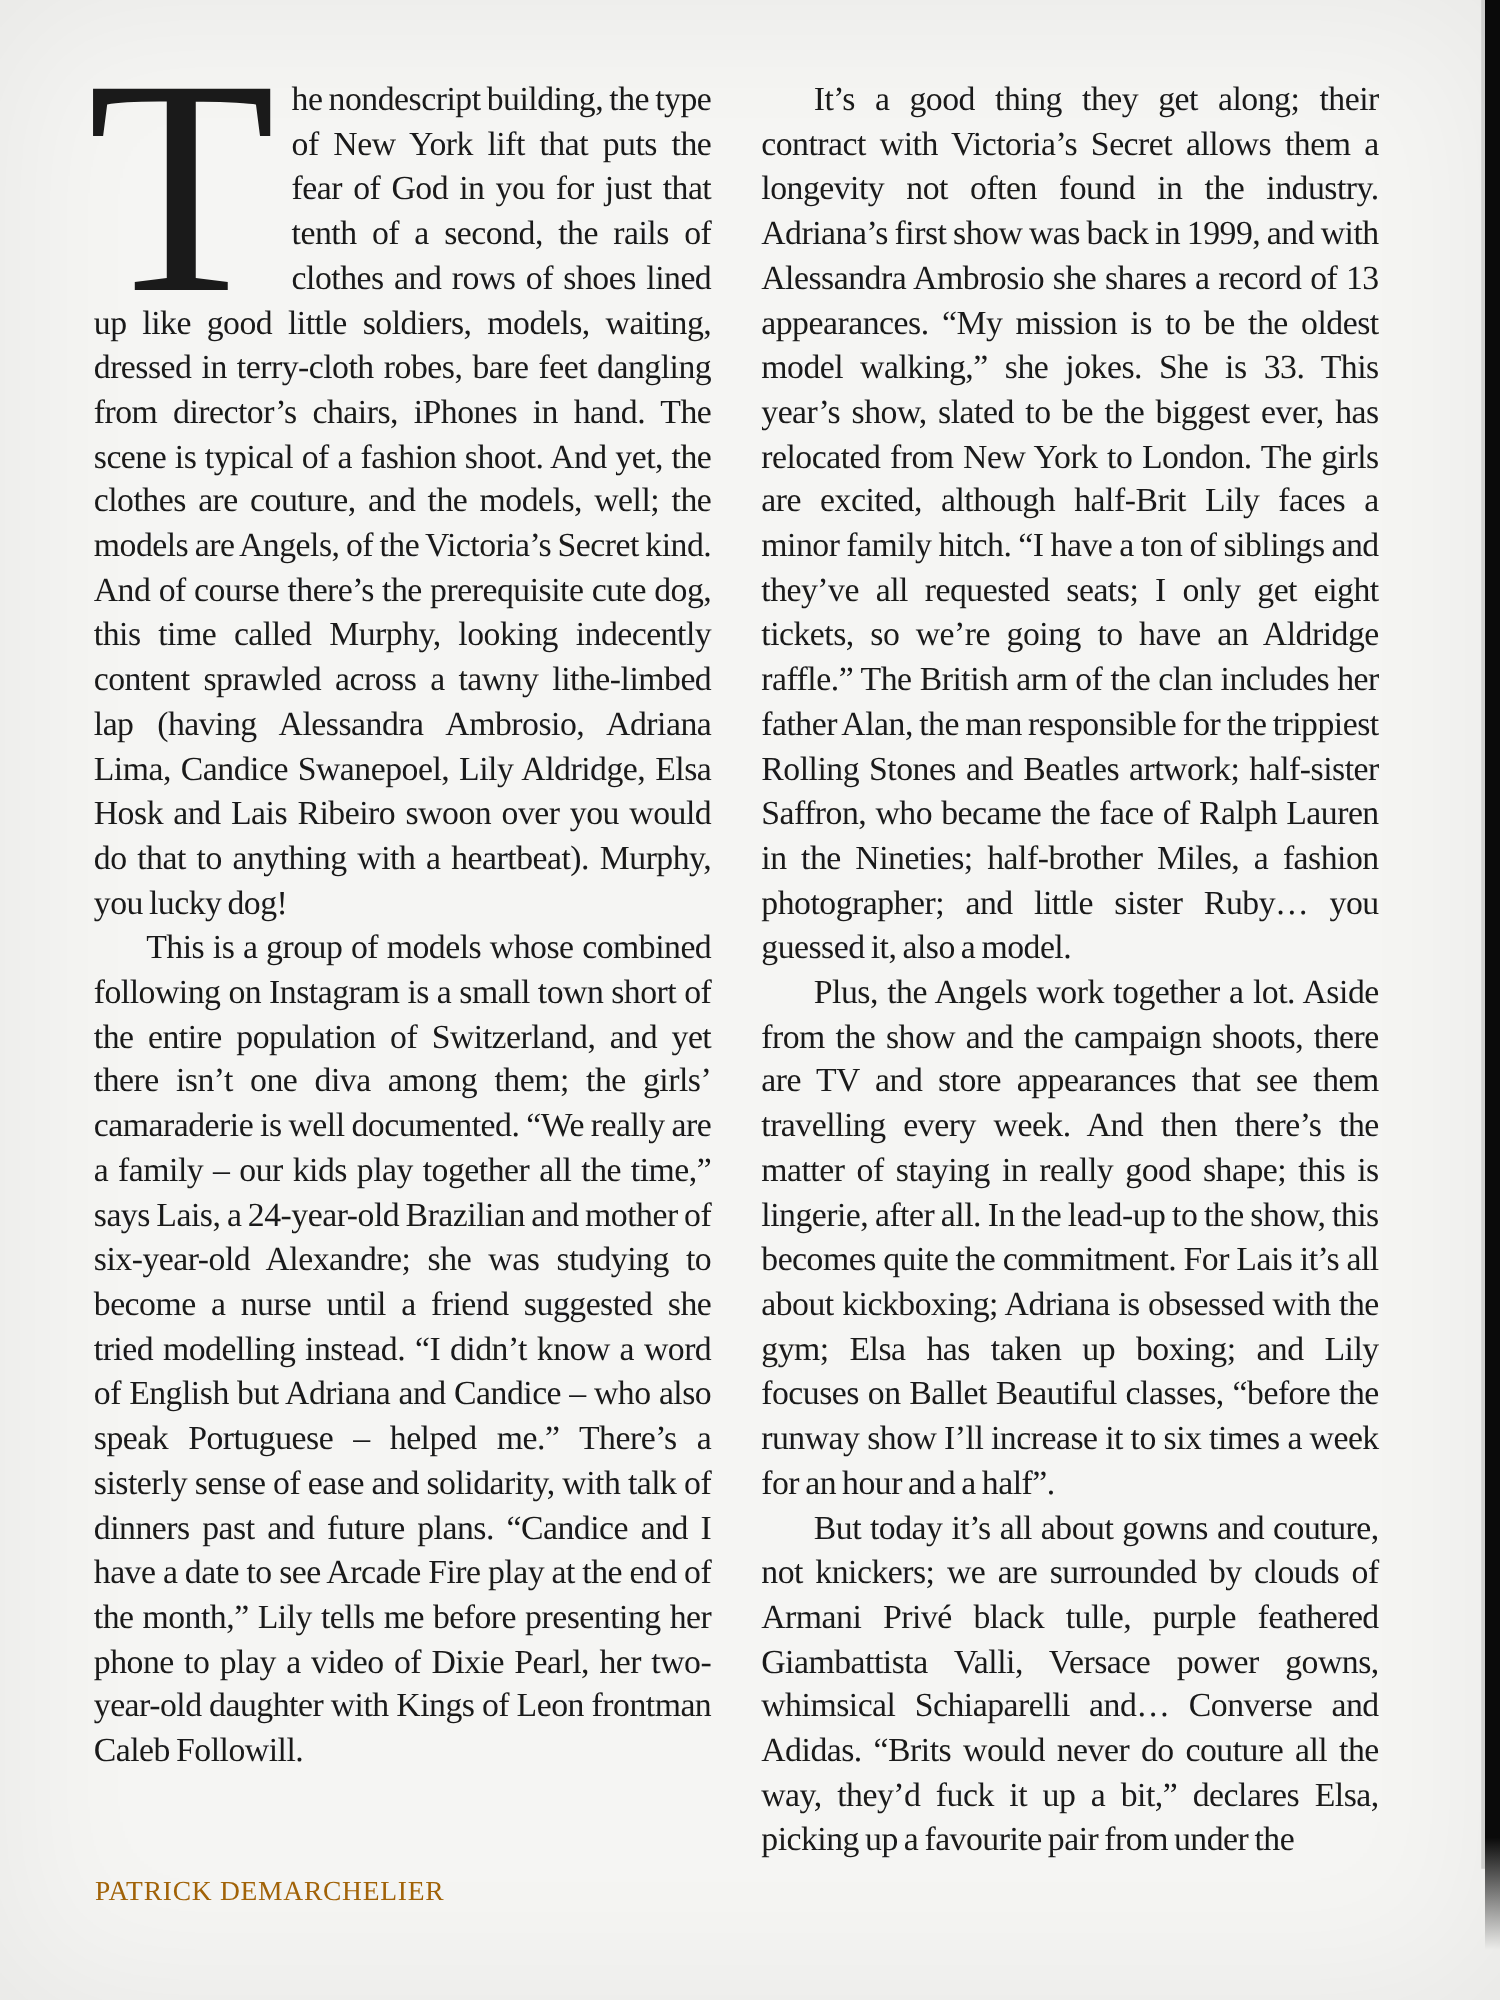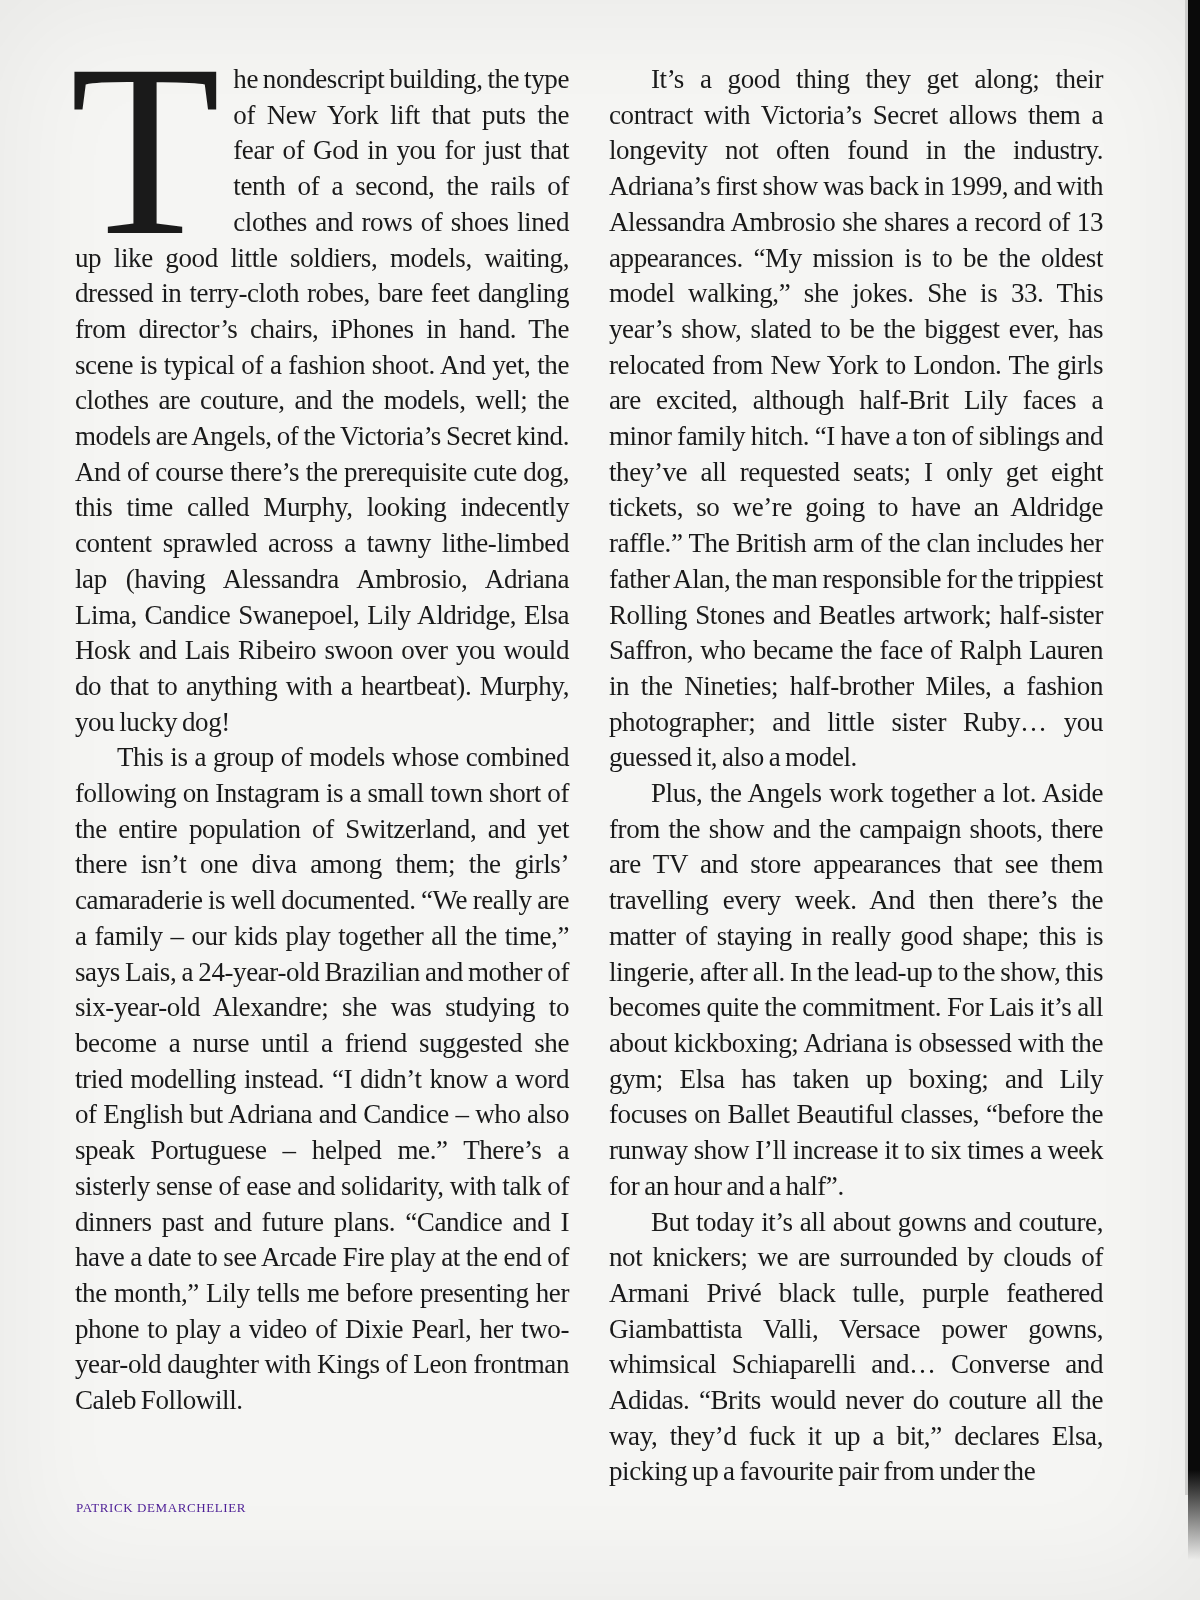--- a/index.html
+++ b/index.html
@@ -63,23 +63,23 @@
     font-size: 246px;
     line-height: 172px;
     letter-spacing: 0;
     margin: 2px 13px 0 -5px;
     color: var(--ink, #1a1a1a);
   }
   .photographer-credit {
     position: absolute;
     left: 76px;
     top: 1500px;
-    font-size: 13px;
+    font-size: 22px;
     letter-spacing: 0.6px;
-    color: #4c1d95;
+    color: #a16207;
     white-space: nowrap;
   }
 </style>
 </head>
 <body>
 
 <div class="page">
 
   <div class="columns">
 

